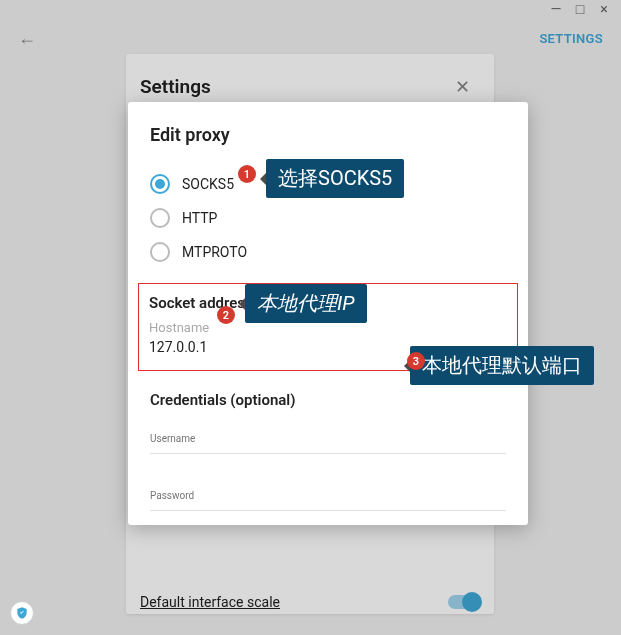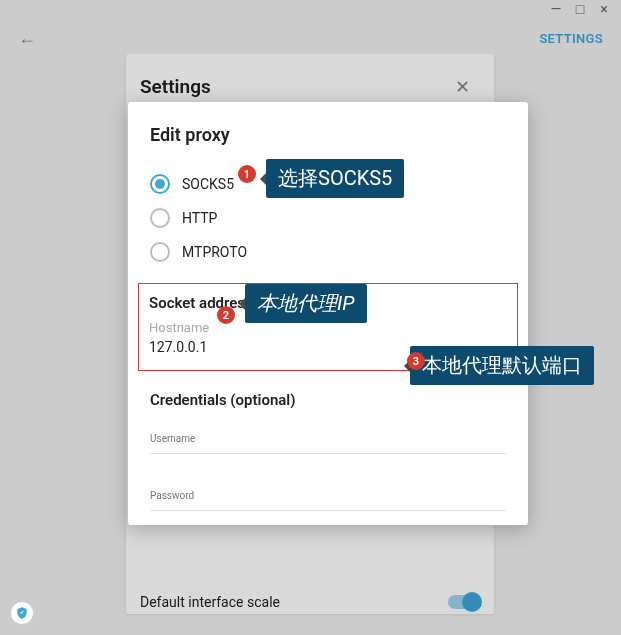--- a/index.html
+++ b/index.html
@@ -12,21 +12,21 @@
 .back-arrow { color: #888; font-size: 18px; cursor: pointer; }
 .spacer { flex: 1; }
 .settings-link { color: #3ea7d6; font-weight: 600; font-size: 13px; letter-spacing: 0.3px; cursor: pointer; }
 
 .bg-panel { position: absolute; left: 126px; top: 54px; width: 368px; height: 560px; background: #fff; border-radius: 2px; box-shadow: 0 1px 3px rgba(0,0,0,0.1); }
 .bg-header { display: flex; align-items: center; padding: 18px 20px 14px 14px; }
 .bg-title { font-size: 19px; font-weight: 600; color: #222; flex: 1; }
 .close-x { color: #888; font-size: 18px; cursor: pointer; padding: 4px; }
 
 .toggle-row { position: absolute; bottom: 4px; left: 14px; right: 14px; display: flex; align-items: center; }
-.toggle-label { font-size: 14px; color: #222; flex: 1; }
+.toggle-label { font-size: 14px; color: #222; flex: 1; text-decoration: underline; }
 .toggle-switch { width: 32px; height: 14px; background: #9fd4ee; border-radius: 10px; position: relative; cursor: pointer; }
 .toggle-knob { position: absolute; right: -2px; top: -3px; width: 20px; height: 20px; border-radius: 50%; background: #3ea7d6; }
 
 .overlay { position: absolute; inset: 0; background: rgba(0,0,0,0.15); }
 
 .dialog { position: absolute; left: 128px; top: 102px; width: 400px; background: #fff; border-radius: 3px; box-shadow: 0 4px 20px rgba(0,0,0,0.25); padding: 22px 22px 14px 22px; }
 .dialog-title { font-size: 18px; font-weight: 600; color: #222; margin-bottom: 22px; }
 
 .radio-row { display: flex; align-items: center; height: 34px; cursor: pointer; }
 .radio-outer { width: 20px; height: 20px; border-radius: 50%; border: 2px solid #bbb; margin-right: 12px; display: flex; align-items: center; justify-content: center; }

